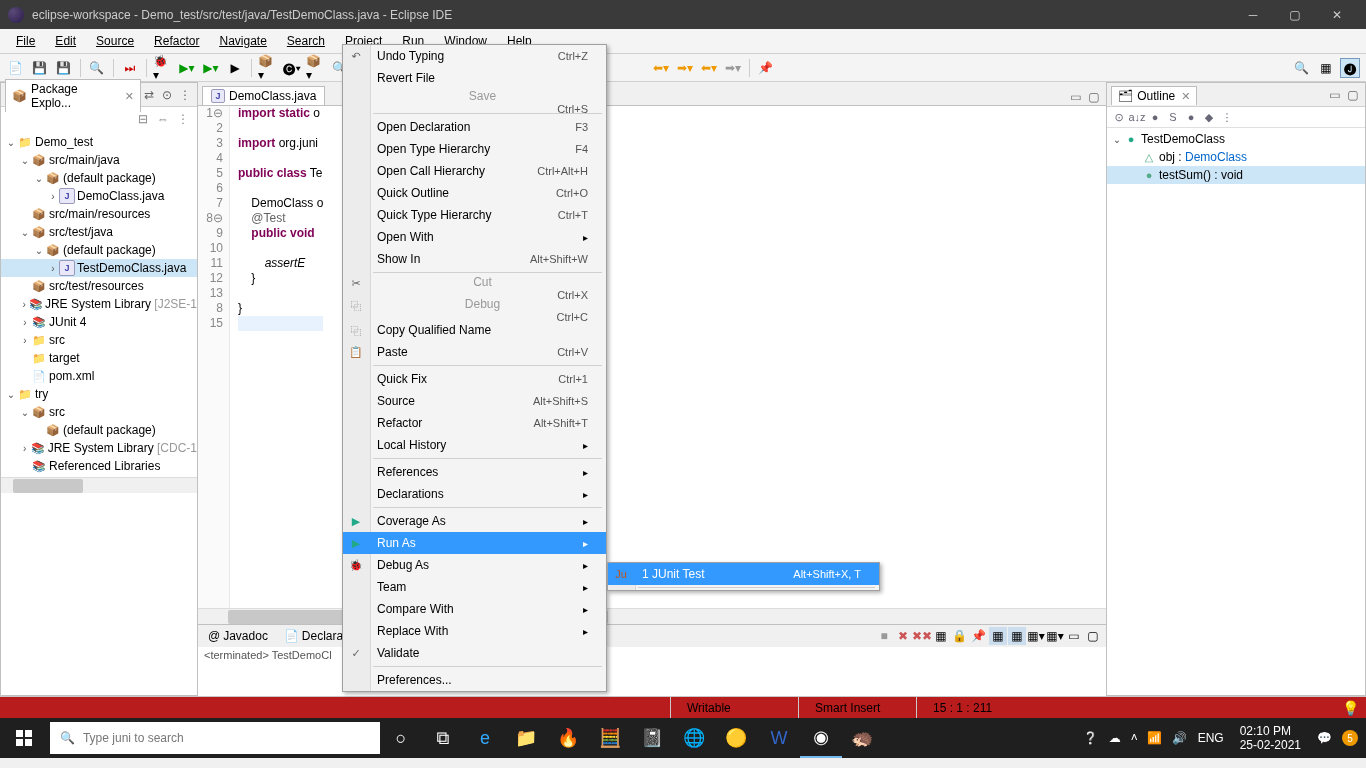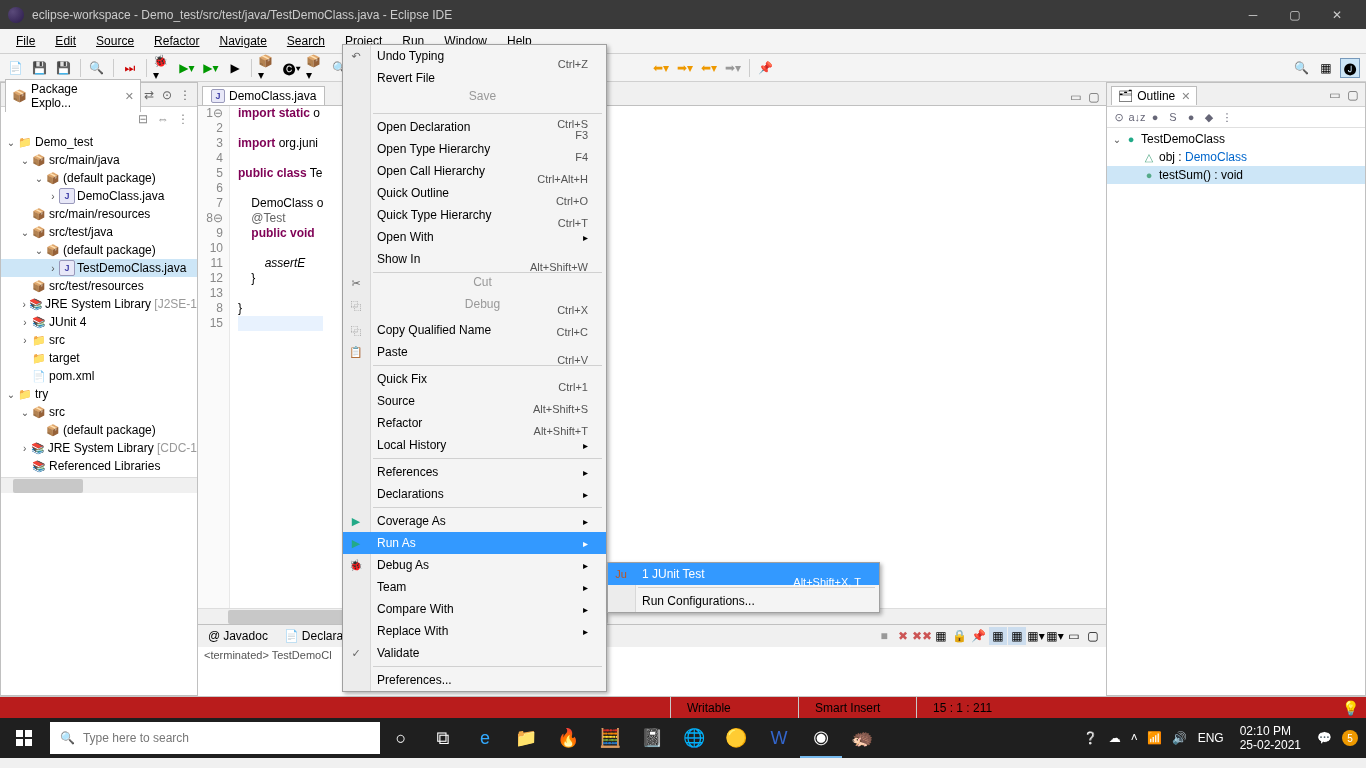--- a/index.html
+++ b/index.html
@@ -48,21 +48,21 @@
 .code .kw { color: #7f0055; font-weight: bold; }
 .code .ann { color: #646464; }
 .code .ital { font-style: italic; }
 .cursor-line { background: #e8f2fe; }
 
 .context-menu { position: absolute; background: #f4f4f4; border: 1px solid #a0a0a0; box-shadow: 2px 2px 4px rgba(0,0,0,0.3); z-index: 100; }
 .context-menu .icon-col { position: absolute; left: 0; top: 0; bottom: 0; width: 28px; background: #ececec; border-right: 1px solid #d8d8d8; }
 .cm-item { display: flex; align-items: center; height: 22px; padding: 0 18px 0 34px; position: relative; white-space: nowrap; }
 .cm-item.disabled { color: #999; flex-direction: column; }
 .cm-item.hl { background: #3399ff; color: #fff; }
-.cm-item .sc { margin-left: auto; padding-left: 30px; color: #555; font-size: 11px; margin-top: 15px; }
+.cm-item .sc { margin-left: auto; padding-left: 30px; color: #555; font-size: 11px; }
 .cm-item.hl .sc { color: #fff; }
 .cm-item .arrow { margin-left: auto; padding-left: 30px; font-size: 10px; }
 .cm-sep { height: 1px; background: #d0d0d0; margin: 2px 4px 2px 30px; }
 .cm-item .lefticon { position: absolute; left: 5px; width: 16px; height: 16px; display: flex; align-items: center; justify-content: center; font-size: 11px; }
 
 .main-context { left: 342px; top: 44px; width: 265px; }
 .submenu { left: 607px; top: 562px; width: 273px; }
 
 .outline { width: 260px; }
 .outline-tools { display: flex; gap: 2px; padding: 2px 4px; border-bottom: 1px solid #e0e0e0; }
@@ -522,23 +522,20 @@
 
 <div class="context-menu submenu">
   <div class="icon-col"></div>
   <div id="sub-items">
       <div class="cm-item hl">
         <span class="lefticon" style="color:#b52">Ju</span>
         <span>1 JUnit Test</span>
         <span class="sc">Alt+Shift+X, T</span>
       </div>
       <div class="cm-sep"></div>
-      <div class="cm-item">
-        <span>Run Configurations...</span>
-      </div>
     </div>
 </div>
 
 <div class="statusbar">
   <div class="cell"></div>
   <div class="cell" style="width:128px">Writable</div>
   <div class="cell" style="width:118px">Smart Insert</div>
   <div class="cell" style="width:130px">15 : 1 : 211</div>
   <div class="bulb">💡</div>
 </div>
@@ -547,21 +544,21 @@
   <div class="start">
     <svg width="16" height="16" viewBox="0 0 16 16">
         <rect x="0" y="0" width="7" height="7" fill="#fff"></rect>
         <rect x="9" y="0" width="7" height="7" fill="#fff"></rect>
         <rect x="0" y="9" width="7" height="7" fill="#fff"></rect>
         <rect x="9" y="9" width="7" height="7" fill="#fff"></rect>
       </svg>
   </div>
   <div class="search">
     <span>🔍</span>
-    <span style="color:#777">Type here to search</span>
+    <span style="color:#777">Type juni to search</span>
   </div>
   <div class="app-icon">○</div>
   <div class="app-icon">⧉</div>
   <div class="app-icon" style="color:#3af">e</div>
   <div class="app-icon">📁</div>
   <div class="app-icon">🔥</div>
   <div class="app-icon">🧮</div>
   <div class="app-icon">📓</div>
   <div class="app-icon">🌐</div>
   <div class="app-icon">🟡</div>

